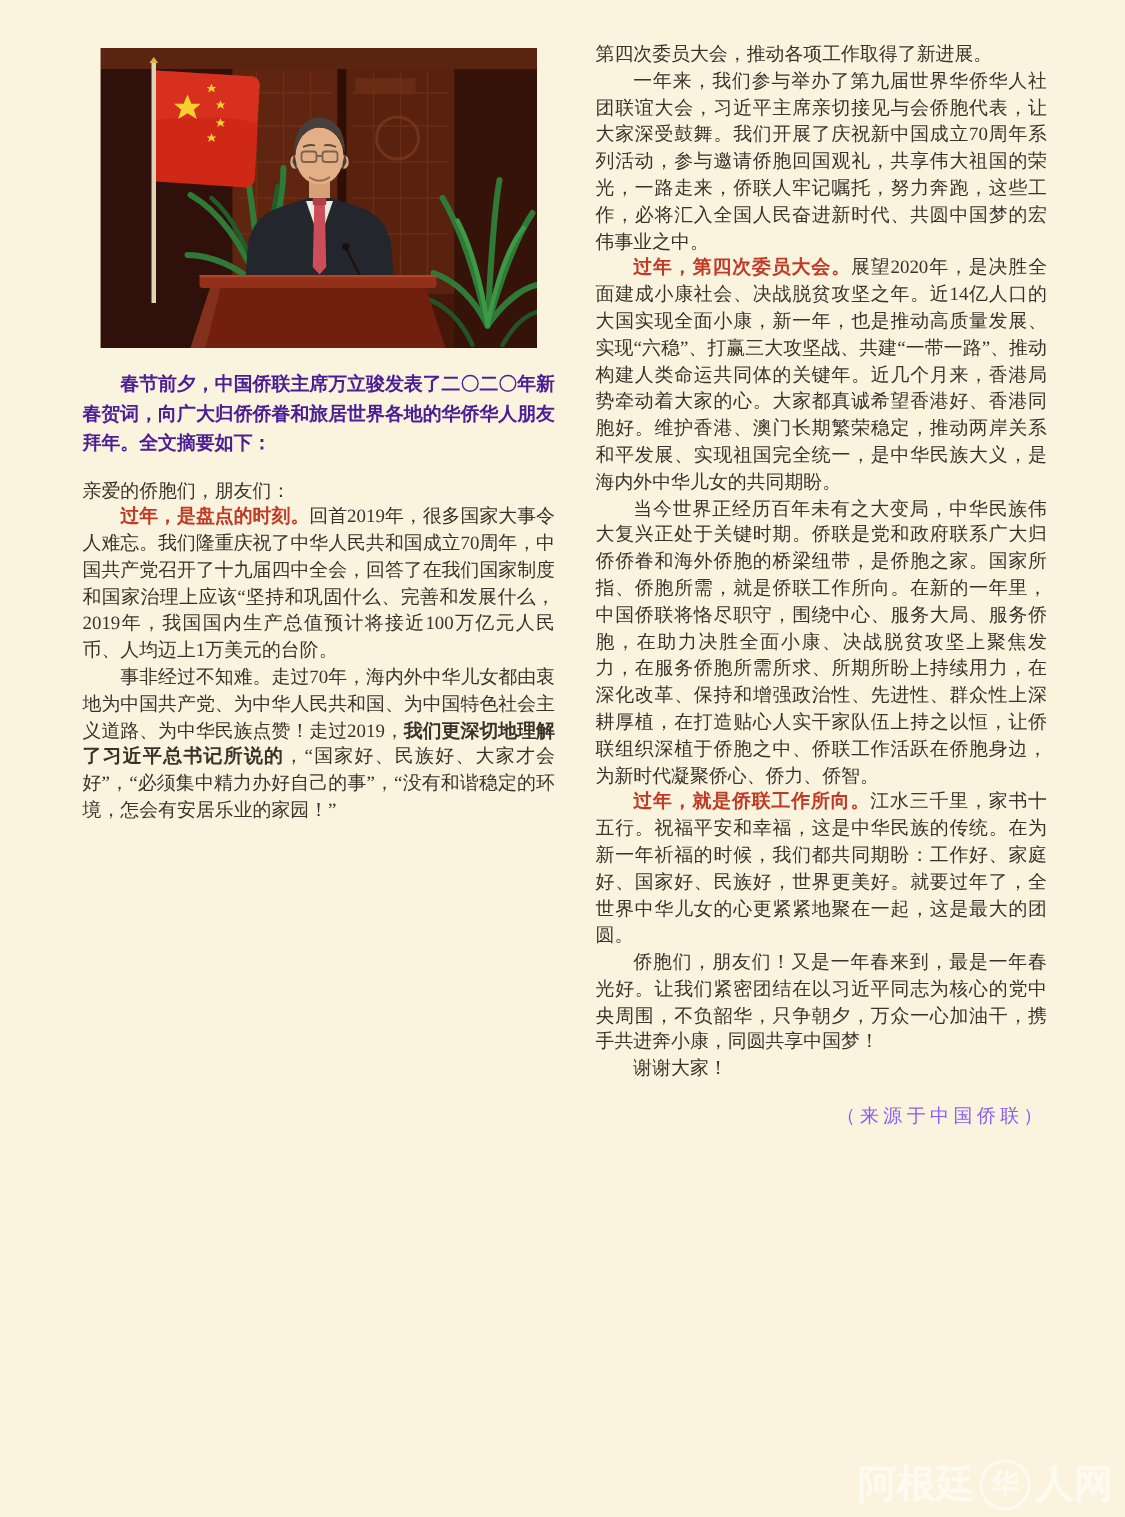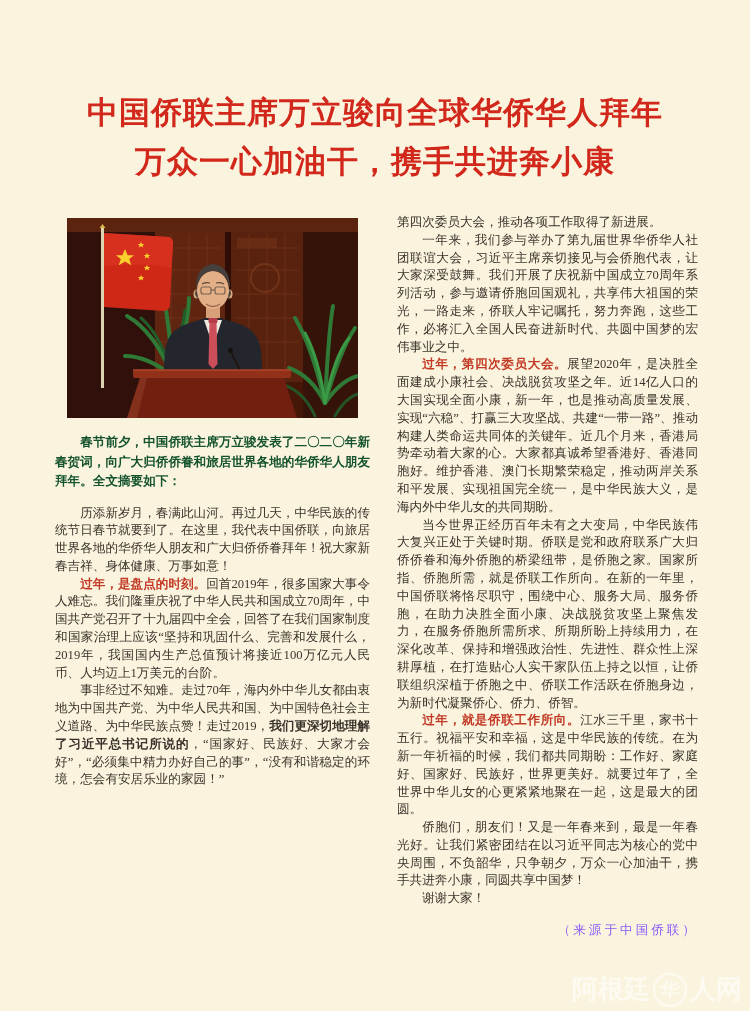--- a/index.html
+++ b/index.html
@@ -41,21 +41,21 @@
   .photo-wrap{width:291px;height:200px;margin:4px auto 0 12px;}
   .photo-wrap svg{display:block;width:291px;height:200px;}
   .caption{
     margin-top:15px;
     font-family:"Liberation Sans","DejaVu Sans",sans-serif;
     font-weight:bold;
     font-size:12.6px;
     line-height:19.5px;
     text-align:justify;
     text-indent:2em;
-    color:#14532d;
+    color:#4c1d95;
   }
   .body-text p{
     font-size:12.6px;
     line-height:17.8px;
     text-align:justify;
     text-indent:2em;
     margin:0;
   }
   .col-left .body-text{margin-top:13px;}
   .body-text p.noindent{text-indent:0;}
@@ -83,24 +83,20 @@
     border-radius:50%;
     display:flex;align-items:center;justify-content:center;
     font-size:19px;line-height:1;
   }
 </style>
 </head>
 <body>
 
 <div class="page">
 
-  <div class="title-block">
-    <div>中国侨联主席万立骏向全球华侨华人拜年</div>
-    <div>万众一心加油干，携手共进奔小康</div>
-  </div>
 
   <div class="content">
 
     <div class="col-left">
 
       <div class="photo-wrap">
         <svg viewBox="0 0 291 200" xmlns="http://www.w3.org/2000/svg">
 
           <g>
             <rect x="0" y="0" width="291" height="200" fill="#451708"></rect>
@@ -189,21 +185,21 @@
             <polygon points="60,200 73,160 217,160 230,200" fill="#71200f"></polygon>
             <polygon points="60,200 73,160 80,160 70,200" fill="#83301c"></polygon>
             <line x1="66" y1="152" x2="224" y2="152" stroke="#b0452a" stroke-width="1.5"></line>
           </g>
         </svg>
       </div>
 
       <p class="caption">春节前夕，中国侨联主席万立骏发表了二〇二〇年新春贺词，向广大归侨侨眷和旅居世界各地的华侨华人朋友拜年。全文摘要如下：</p>
 
       <div class="body-text">
-        <p>历添新岁月，春满此山河。再过几天，中华民族的传统节日春节就要到了。在这里，我代表中国侨联，向旅居世界各地的华侨华人朋友和广大归侨侨眷拜年！祝大家新春吉祥、身体健康、万事如意！</p>
+        <p class="noindent">亲爱的侨胞们，朋友们：</p>
         <p>
           <span class="red-lead">过年，是盘点的时刻。</span><span>回首2019年，很多国家大事令人难忘。我们隆重庆祝了中华人民共和国成立70周年，中国共产党召开了十九届四中全会，回答了在我们国家制度和国家治理上应该“坚持和巩固什么、完善和发展什么，2019年，我国国内生产总值预计将接近100万亿元人民币、人均迈上1万美元的台阶。</span>
         </p>
         <p>
           <span>事非经过不知难。走过70年，海内外中华儿女都由衷地为中国共产党、为中华人民共和国、为中国特色社会主义道路、为中华民族点赞！走过2019，</span><span class="bold-seg">我们更深切地理解了习近平总书记所说的</span><span>，“国家好、民族好、大家才会好”，“必须集中精力办好自己的事”，“没有和谐稳定的环境，怎会有安居乐业的家园！”</span>
         </p>
       </div>
     </div>
 
     <div class="col-right">

